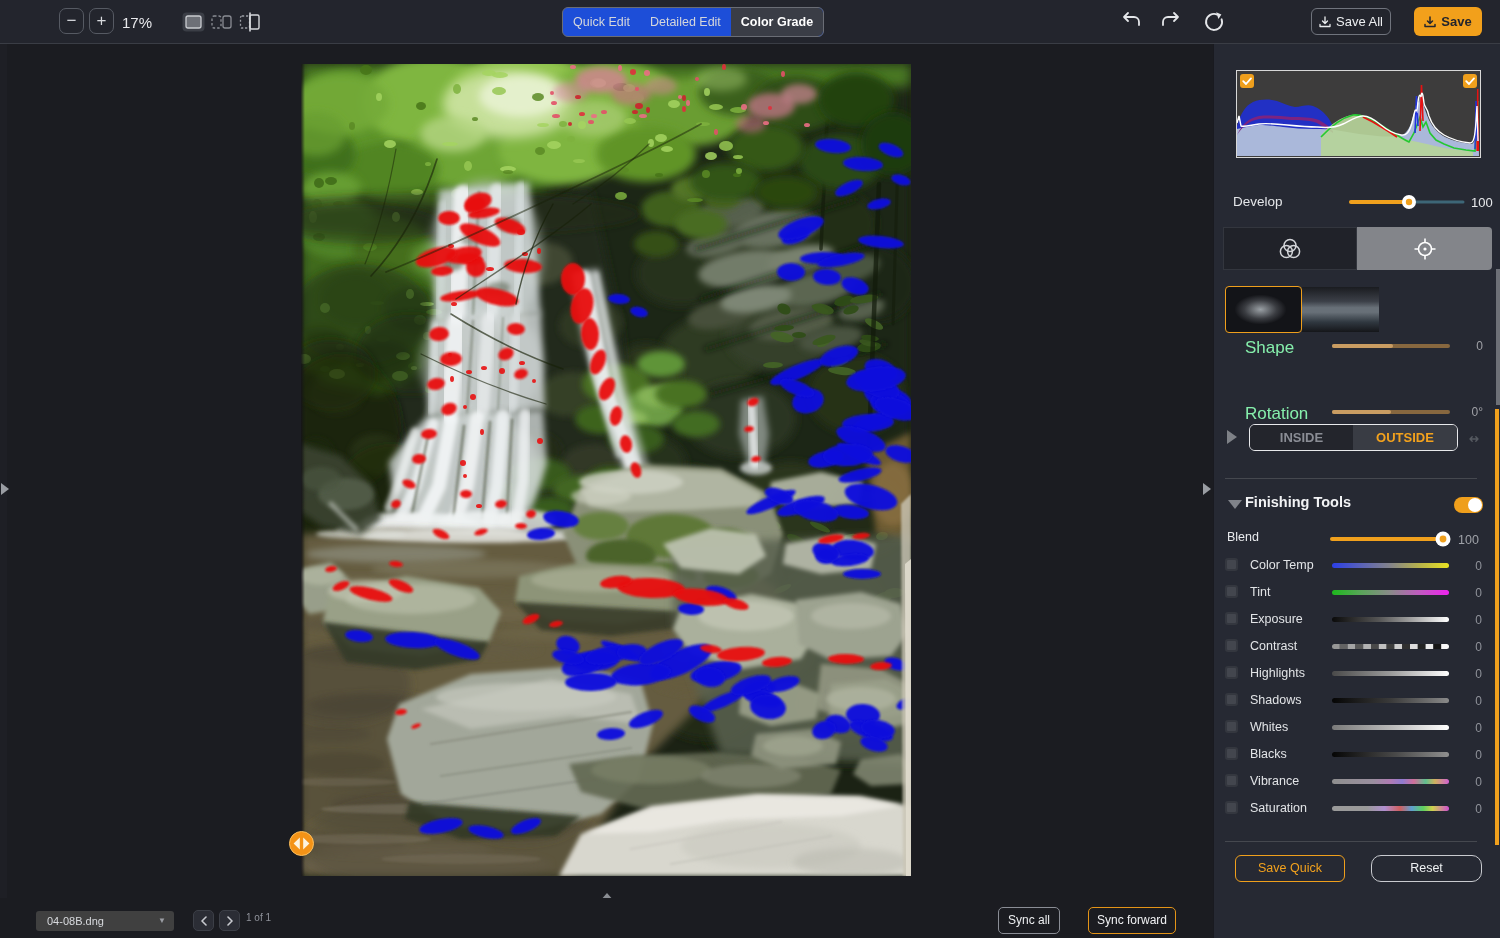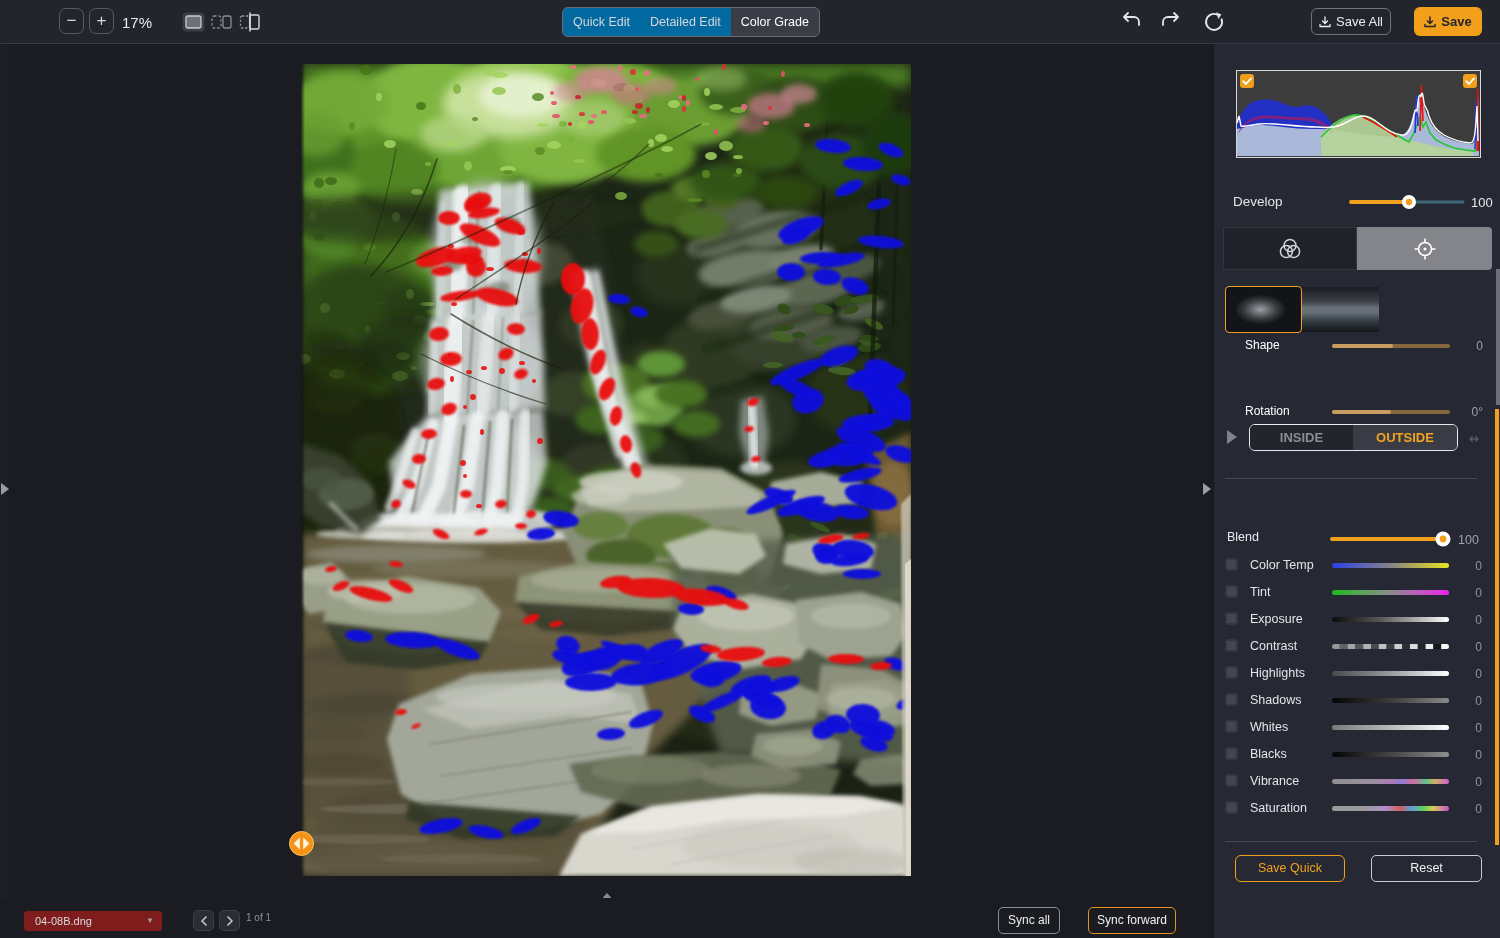--- a/index.html
+++ b/index.html
@@ -4,77 +4,77 @@
 <style>
 * { margin:0; padding:0; box-sizing:border-box; }
 html,body { width:1500px; height:938px; overflow:hidden; background:#1b1c21; font-family:"Liberation Sans", sans-serif; }
 #app { position:relative; width:1500px; height:938px; }
 
 
 #topbar { position:absolute; left:0; top:0; width:1500px; height:44px; background:#23252d; border-bottom:1px solid #3a3d45; }
 .zbtn { position:absolute; top:8px; width:25px; height:26px; border:1.5px solid #565a63; border-radius:7px; color:#d8dade; font-size:17px; text-align:center; line-height:23px; }
 #zoomtxt { position:absolute; left:122px; top:14px; color:#e8e9ec; font-size:15px; }
 .viewico { position:absolute; top:12px; }
-#tabs { position:absolute; left:562px; top:7px; height:30px; border:1px solid #6a6d75; border-radius:6px; display:flex; overflow:hidden; background:#0369a1; }
+#tabs { position:absolute; left:562px; top:7px; height:30px; border:1px solid #6a6d75; border-radius:6px; display:flex; overflow:hidden; background:#1d4ed8; }
 .tab { padding:0 10px; line-height:28px; font-size:12.5px; color:#d5d7db; }
-.tab.sel { background:#3a3d46; color:#fff; }
+.tab.sel { background:#3a3d46; color:#fff;font-weight:bold; }
 .histico { position:absolute; top:11px; }
 #saveall { position:absolute; left:1311px; top:8px; width:80px; height:27px; border:1px solid #70747d; border-radius:6px; color:#eceef0; font-size:13px; text-align:center; line-height:25px; }
 #savebtn { position:absolute; left:1414px; top:7px; width:68px; height:29px; background:#f2a01b; border-radius:6px; color:#23252d; font-size:13px; font-weight:bold; text-align:center; line-height:29px; }
 
 
 #canvas { position:absolute; left:0; top:44px; width:1213px; height:854px; background:#1b1c21; }
 #leftstrip { position:absolute; left:0; top:0; width:7px; height:854px; background:#1e1f25; }
 #photo { position:absolute; left:301px; top:20px; width:610px; height:812px; } #photo::after { content:""; position:absolute; left:0; top:0; width:4px; height:100%; background:linear-gradient(90deg, rgba(20,18,26,0.85), rgba(20,18,26,0)); }
 .edgearrow { position:absolute; width:0; height:0; border-top:6px solid transparent; border-bottom:6px solid transparent; border-left:8px solid #9a9da3; }
 #uptri { position:absolute; left:600px; top:849px; width:0; height:0; border-left:7px solid transparent; border-right:7px solid transparent; border-bottom:8px solid #8a8d93; }
 
 
 #botbar { position:absolute; left:0; top:898px; width:1213px; height:40px; background:#1b1c21; }
-#fsel { position:absolute; left:24px; top:13px; width:138px; height:20px; background:#7f1d1d; border-radius:3px; color:#d8dade; font-size:11px; line-height:20px; padding-left:11px; }
+#fsel { position:absolute; left:36px; top:13px; width:138px; height:20px; background:#404040; border-radius:3px; color:#d8dade; font-size:11px; line-height:20px; padding-left:11px; }
 .navbtn { position:absolute; top:12px; width:21px; height:21px; background:#2b2d35; border:1px solid #3c3f47; border-radius:5px; color:#c8cacf; text-align:center; line-height:19px; font-size:12px; }
 #ofone { position:absolute; left:246px; top:14px; color:#8f929a; font-size:10px; }
 #syncall { position:absolute; left:998px; top:9px; width:62px; height:27px; border:1.5px solid #8a8d95; border-radius:5px; color:#eceef0; font-size:12px; text-align:center; line-height:24px; }
 #syncfwd { position:absolute; left:1088px; top:9px; width:88px; height:27px; border:1.5px solid #e49417; border-radius:5px; color:#f0f1f3; font-size:12px; text-align:center; line-height:24px; }
 
 
 #panel { position:absolute; left:1213px; top:44px; width:287px; height:894px; background:#262933; border-left:1px solid #191a20; }
 #histbox { position:absolute; left:22px; top:26px; width:245px; height:88px; background:#3d3c3c; border:1.5px solid #d8d8d8; }
 .hchk { position:absolute; top:3px; width:14px; height:14px; background:#ef9f1c; border-radius:3px; color:#fff; font-size:11px; font-weight:bold; text-align:center; line-height:14px; }
 #devrow { position:absolute; left:0; top:146px; width:287px; height:24px; }
 #devrow .lbl { position:absolute; left:19px; top:4px; color:#e4e6e9; font-size:13.5px; }
 #mtabs { position:absolute; left:9px; top:183px; width:269px; height:43px; display:flex; }
 #mtab1 { width:134px; height:43px; background:#202229; border:1px solid #33363e; display:flex; align-items:center; justify-content:center; }
 #mtab2 { width:135px; height:43px; border-radius:0 4px 4px 0; background:#83858a; display:flex; align-items:center; justify-content:center; }
 #thumbs { position:absolute; left:11px; top:242px; }
 #thumb1 { position:absolute; left:0; top:0; width:77px; height:47px; border:1.5px solid #ef9f1c; border-radius:4px; background:radial-gradient(ellipse 26px 15px at 46% 50%, #9aa0a5, #3a3c41 62%, #131418 100%); }
 #thumb2 { position:absolute; left:77px; top:1px; width:77px; height:45px; background:linear-gradient(180deg, #1a1c20 0%, #3c4048 32%, #687078 46%, #687078 56%, #303840 78%, #15161a 100%); }
 .srow { position:absolute; left:0; width:287px; height:22px; }
-.srow .sl { position:absolute; left:31px; top:3px; color:#ffffff; font-size:12px; }
+.srow .sl { position:absolute; left:31px; top:3px; color:#86efac; font-size:17px; }
 .srow .sv { position:absolute; right:18px; top:4px; color:#9fa0a6; font-size:12px; }
 .track { position:absolute; left:118px; top:9px; width:118px; height:3.5px; border-radius:2px; background:#87673f; }
 .track .fill { position:absolute; left:0; top:0; height:3.5px; border-radius:2px; background:#c99c62; }
 #inout { position:absolute; left:35px; top:380px; width:209px; height:27px; border:1px solid #e8e9ec; border-radius:6px; display:flex; overflow:hidden; }
 #inout .in { width:104px; background:#23252c; color:#8a8d95; font-size:13px; font-weight:bold; text-align:center; line-height:25px; }
 #inout .out { width:105px; background:#393c44; color:#f3a21d; font-size:13px; font-weight:bold; text-align:center; line-height:25px; }
 #ftri { position:absolute; left:13px; top:386px; width:0; height:0; border-top:7px solid transparent; border-bottom:7px solid transparent; border-left:10px solid #7e8187; }
 .sep { position:absolute; left:11px; width:252px; height:1px; background:#45484f; }
 #fthead { position:absolute; left:0; top:450px; width:287px; height:24px; }
 #fthead .tri { position:absolute; left:14px; top:6px; width:0; height:0; border-left:7px solid transparent; border-right:7px solid transparent; border-top:9px solid #80838a; }
 #fthead .t { position:absolute; left:31px; top:0px; color:#f2f3f5; font-size:14.5px; font-weight:bold; }
 #ftsw { position:absolute; left:240px; top:3px; width:29px; height:16px; background:#ef9f1c; border-radius:8px; }
 #ftsw .knob { position:absolute; right:1px; top:1px; width:14px; height:14px; background:#fff; border-radius:50%; }
 .arow { position:absolute; left:0; width:287px; height:27px; }
 .arow .chk { position:absolute; left:11px; top:4px; width:13px; height:13px; background:#43464e; border-radius:3px; border:2px solid #34373f; }
 .arow .al { position:absolute; left:36px; top:4px; color:#e2e4e7; font-size:12.5px; }
 .arow .grad { position:absolute; left:118px; top:9px; width:117px; height:5px; border-radius:2.5px; }
 .arow .av { position:absolute; right:19px; top:5px; color:#8f929a; font-size:12px; }
 #presets { position:absolute; left:0; top:805px; width:287px; height:40px; }
 #savepre { position:absolute; left:21px; top:6px; width:110px; height:27px; border:1.5px solid #ef9f1c; border-radius:6px; color:#f3a21d; font-size:12.5px; text-align:center; line-height:24px; }
-#resetbtn { position:absolute; left:157px; top:6px; width:111px; height:27px; border:1.5px solid #c9cbd0; border-radius:5px; color:#eef0f2; font-size:12.5px; text-align:center; line-height:24px; }
+#resetbtn { position:absolute; left:157px; top:6px; width:111px; height:27px; border:1.5px solid #c9cbd0; border-radius:10px; color:#eef0f2; font-size:12.5px; text-align:center; line-height:24px; }
 #verrow { position:absolute; left:0; top:868px; width:287px; height:26px; }
 #verrow .v { position:absolute; left:48px; top:5px; color:#c3c6cb; font-size:11.5px; }
 #verrow .orm { position:absolute; left:141px; top:5px; color:#f0f1f3; font-size:11px; }
 #qmark { position:absolute; left:255px; top:0px; width:20px; height:20px; background:#7e828a; border-radius:50%; color:#e8e9ec; font-size:13px; font-weight:bold; text-align:center; line-height:20px; }
 #sb_gray { position:absolute; left:282px; top:225px; width:4px; height:136px; background:#6d7077; }
 #sb_orange { position:absolute; left:281px; top:365px; width:4px; height:436px; background:#f0a01d; }
 </style>
 </head>
 <body>
 <div id="app">
@@ -829,20 +829,27 @@
     <div id="ftri"></div>
     <div id="inout">
         <div class="in">INSIDE</div>
         <div class="out">OUTSIDE</div>
       </div>
     <svg id="harrow2" style="position:absolute; left:253px; top:390px;" width="14" height="10" viewBox="0 0 14 10">
         <path d="M3 5 h8 M3 5 l2.2-2.2 M3 5 l2.2,2.2 M11 5 l-2.2-2.2 M11 5 l-2.2,2.2" stroke="#565a61" stroke-width="1.4" fill="none" stroke-linecap="round"></path>
       </svg>
     <div class="sep" style="top:434px;"></div>
 
+    <div id="fthead">
+      <div class="tri"></div>
+        <div class="t">Finishing Tools</div>
+      <div id="ftsw">
+          <div class="knob"></div>
+        </div>
+    </div>
 
     <div class="arow" style="top:482px;">
       <div class="al" style="left:13px; color:#e8eaed;">Blend</div>
       <svg style="position:absolute; left:116px; top:1px;" width="160" height="24" viewBox="0 0 160 24">
         <line x1="2" y1="12" x2="114" y2="12" stroke="#f0a01d" stroke-width="4" stroke-linecap="round"></line>
         <circle cx="113" cy="12" r="7.5" fill="#fff"></circle>
           <circle cx="113" cy="12" r="3.4" fill="#f0a01d"></circle>
         <text x="128" y="16.5" fill="#9fa2a8" font-size="12.5" font-family="Liberation Sans">100</text>
       </svg>
     </div>

